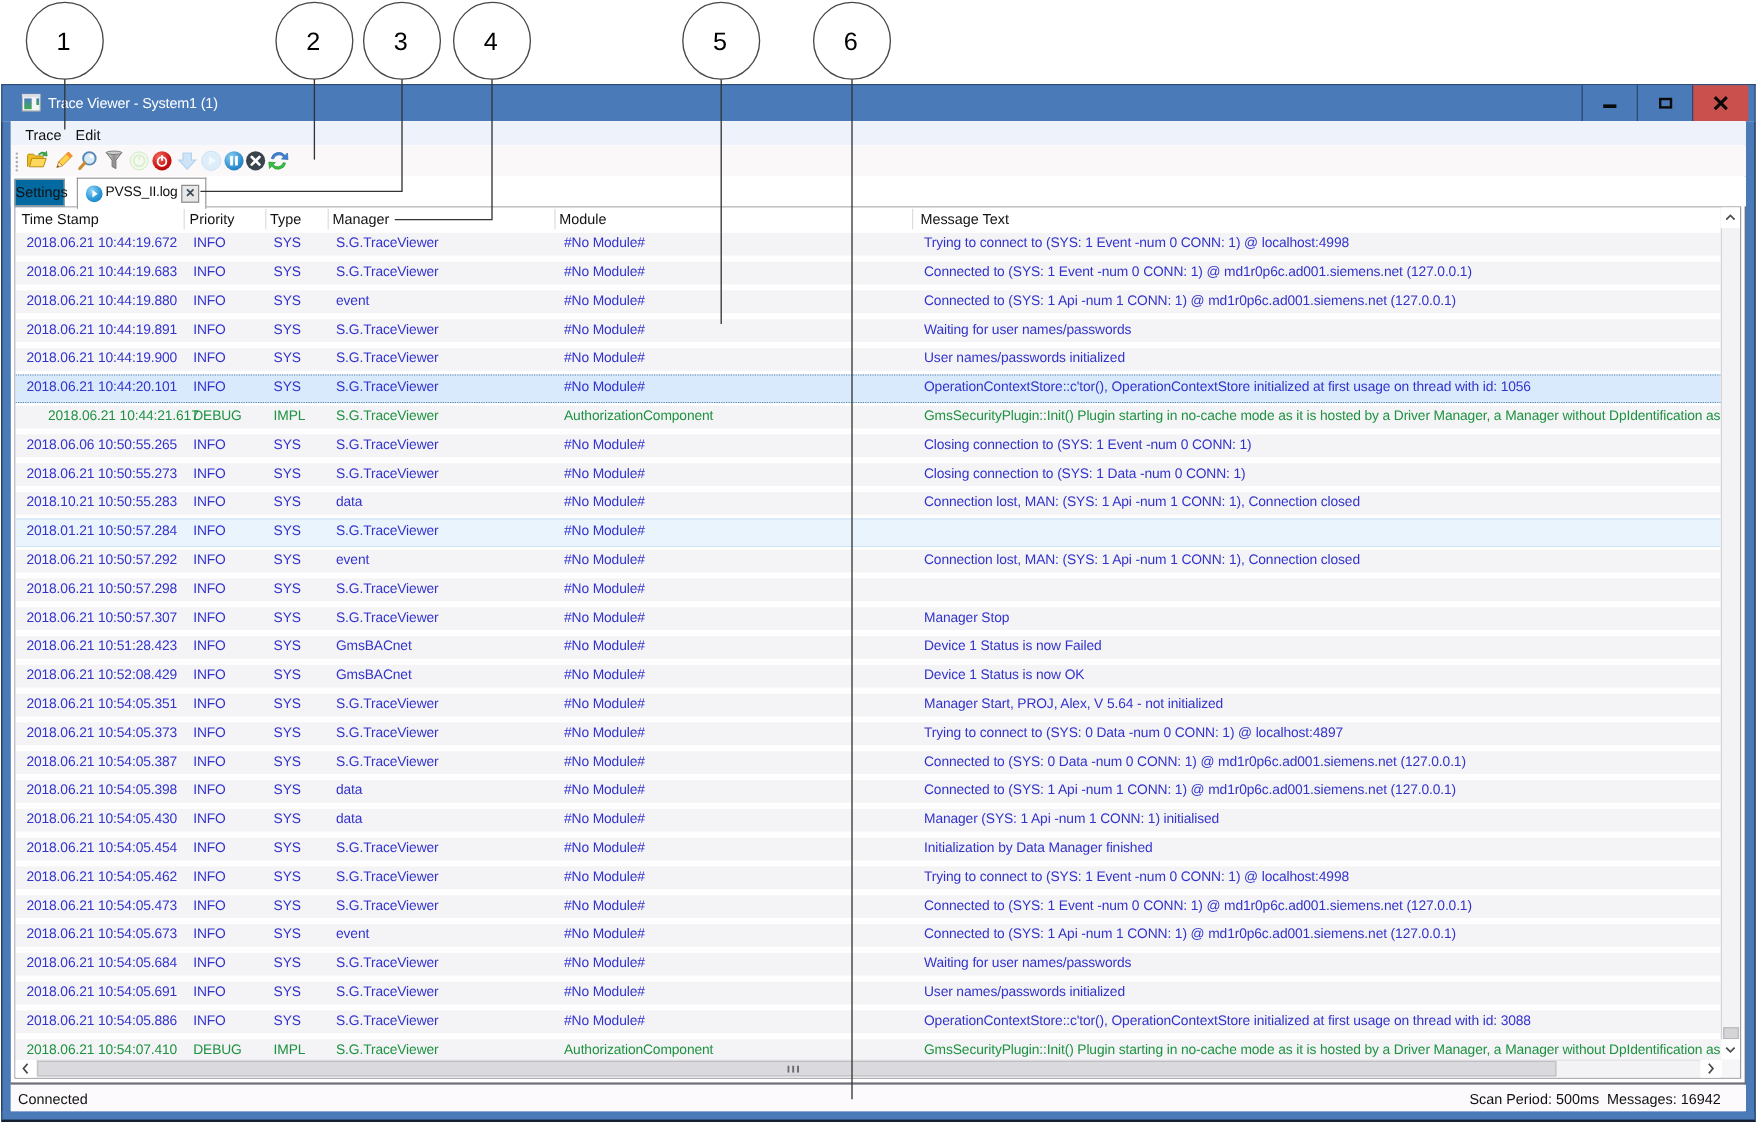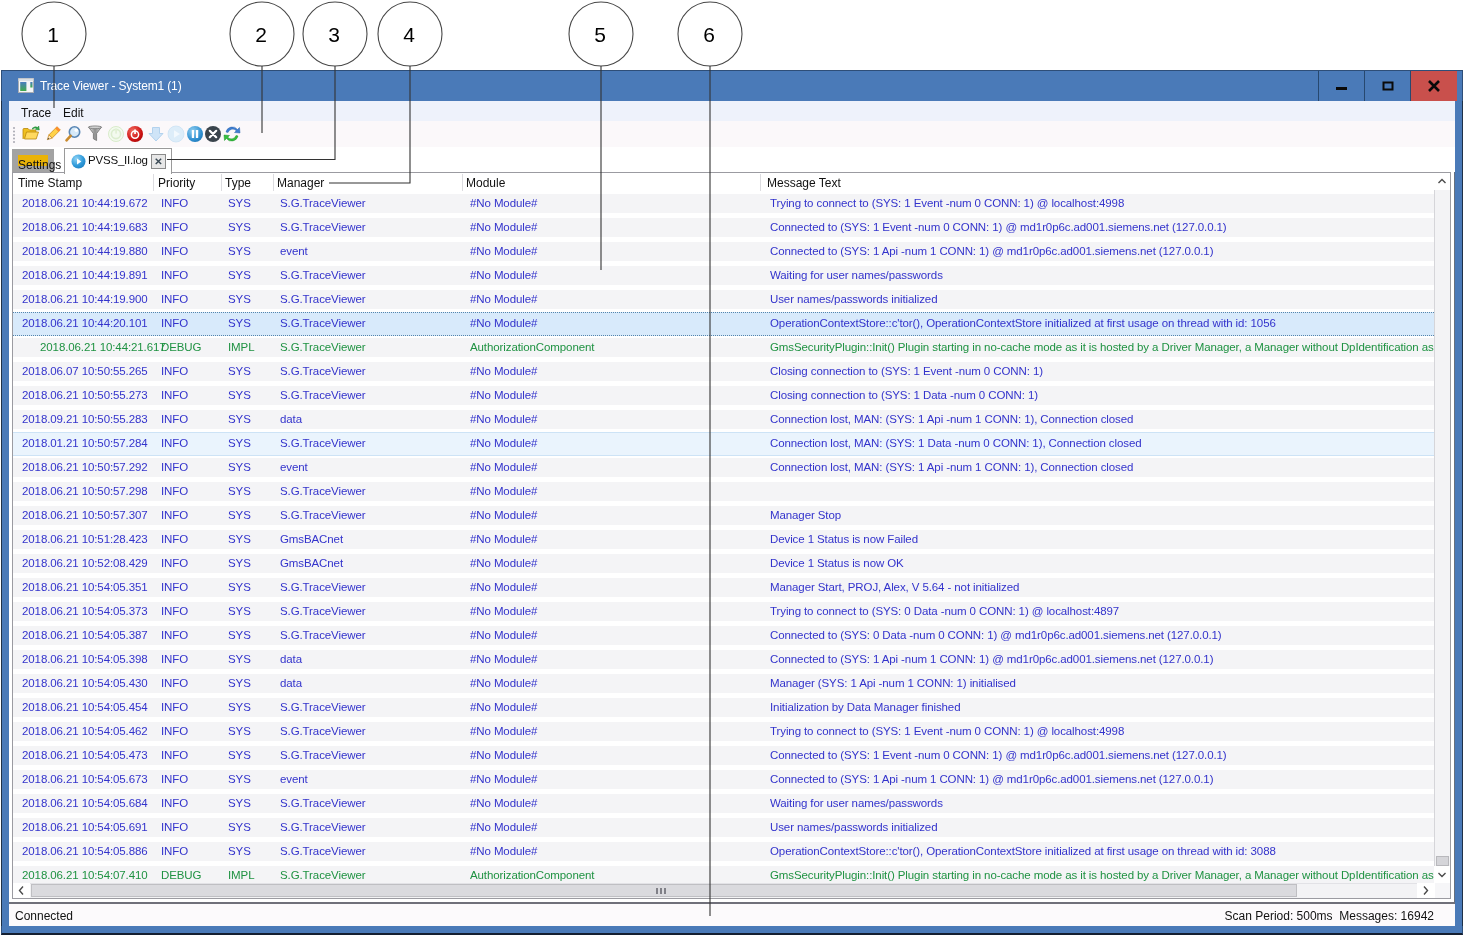--- a/index.html
+++ b/index.html
@@ -12,21 +12,21 @@
 #btn-close{left:1408px;width:47px;background:#c9504c}
 
 #client{position:absolute;left:9px;top:101px;width:1446px;height:825px;background:#fff}
 #bl{position:absolute;left:1px;top:101px;width:8px;height:832px;background:#4a7ab8;border-left:1px solid #1f3147}
 #br{position:absolute;left:1454px;top:101px;width:9px;height:832px;background:#4a7ab8;border-right:1px solid #1f3147;border-left:1px solid #66707e}
 #bb{position:absolute;left:1px;top:926px;width:1462px;height:9px;background:#4a7ab8;border:1px solid #2e4e78;border-top:none;border-bottom:2px solid #141f30}
 #menubar{position:absolute;left:9px;top:101px;width:1446px;height:20px;background:#eef2fb;font-size:12px;color:#111}
 #menubar span{position:absolute;top:5px}
 #toolbar{position:absolute;left:9px;top:121px;width:1446px;height:26px;background:#fbf8fa}
 #tabstrip{position:absolute;left:9px;top:147px;width:1446px;height:25px;background:#fff}
-#tab1{position:absolute;left:12px;top:149px;width:42px;height:23px;background:#eab308;border:6px solid #a3a3a3;font-size:12px;color:#111;text-align:center;line-height:21px;z-index:2}
+#tab1{position:absolute;left:12px;top:149px;width:42px;height:23px;background:#0369a1;border:1px solid #a3a3a3;font-size:12px;color:#111;text-align:center;line-height:21px;z-index:2}
 #tab2{position:absolute;left:64px;top:148px;width:108px;height:26px;background:#fff;border:1px solid #9a9a9a;border-bottom:none;font-size:12px;color:#111;z-index:3}
 #tab2 .lbl{position:absolute;left:23px;top:5px;font-size:11.5px;letter-spacing:-0.2px}
 #tab2 .cls{position:absolute;left:86px;top:5px;width:15px;height:15px;background:#e7e7e7;border:1px solid #8a8a8a;color:#3b4a55;font-size:10px;line-height:13px;text-align:center;font-weight:bold}
 
 #pane{position:absolute;left:12px;top:172px;width:1439px;height:727px;background:#fff;border:1px solid #9b9ba1}
 #header{position:absolute;left:13px;top:173px;width:1437px;height:19px;background:#fff;font-size:12px;color:#111}
 #header span{position:absolute;top:3px;white-space:nowrap}
 #header i{position:absolute;top:1px;width:1px;height:17px;background:#dcdce0}
 #rows{position:absolute;left:13px;top:192px;width:1421px;height:691px;overflow:hidden;background:#fff}
 .row{position:relative;height:24px;border-top:2px solid #fff;border-bottom:3px solid #fff;background:#f4f4f6;font-size:11.5px;letter-spacing:-0.1px;color:#3333cc;overflow:hidden}
@@ -253,50 +253,49 @@
     </div>
 <div class="row grn">
       <span style="left:27px">2018.06.21 10:44:21.617</span>
       <span style="left:148px">DEBUG</span>
       <span style="left:215px">IMPL</span>
       <span style="left:267px">S.G.TraceViewer</span>
       <span style="left:457px">AuthorizationComponent</span>
       <span style="left:757px">GmsSecurityPlugin::Init() Plugin starting in no-cache mode as it is hosted by a Driver Manager, a Manager without DpIdentification as i</span>
     </div>
 <div class="row">
-      <span style="left:9px">2018.06.07 10:50:55.265</span>
+      <span style="left:9px">2018.06.06 10:50:55.265</span>
       <span style="left:148px">INFO</span>
       <span style="left:215px">SYS</span>
       <span style="left:267px">S.G.TraceViewer</span>
       <span style="left:457px">#No Module#</span>
       <span style="left:757px">Closing connection to (SYS: 1 Event -num 0 CONN: 1)</span>
     </div>
 <div class="row">
       <span style="left:9px">2018.06.21 10:50:55.273</span>
       <span style="left:148px">INFO</span>
       <span style="left:215px">SYS</span>
       <span style="left:267px">S.G.TraceViewer</span>
       <span style="left:457px">#No Module#</span>
       <span style="left:757px">Closing connection to (SYS: 1 Data -num 0 CONN: 1)</span>
     </div>
 <div class="row">
-      <span style="left:9px">2018.09.21 10:50:55.283</span>
+      <span style="left:9px">2018.10.21 10:50:55.283</span>
       <span style="left:148px">INFO</span>
       <span style="left:215px">SYS</span>
       <span style="left:267px">data</span>
       <span style="left:457px">#No Module#</span>
       <span style="left:757px">Connection lost, MAN: (SYS: 1 Api -num 1 CONN: 1), Connection closed</span>
     </div>
 <div class="row hov">
       <span style="left:9px">2018.01.21 10:50:57.284</span>
       <span style="left:148px">INFO</span>
       <span style="left:215px">SYS</span>
       <span style="left:267px">S.G.TraceViewer</span>
       <span style="left:457px">#No Module#</span>
-      <span style="left:757px">Connection lost, MAN: (SYS: 1 Data -num 0 CONN: 1), Connection closed</span>
     </div>
 <div class="row">
       <span style="left:9px">2018.06.21 10:50:57.292</span>
       <span style="left:148px">INFO</span>
       <span style="left:215px">SYS</span>
       <span style="left:267px">event</span>
       <span style="left:457px">#No Module#</span>
       <span style="left:757px">Connection lost, MAN: (SYS: 1 Api -num 1 CONN: 1), Connection closed</span>
     </div>
 <div class="row">

